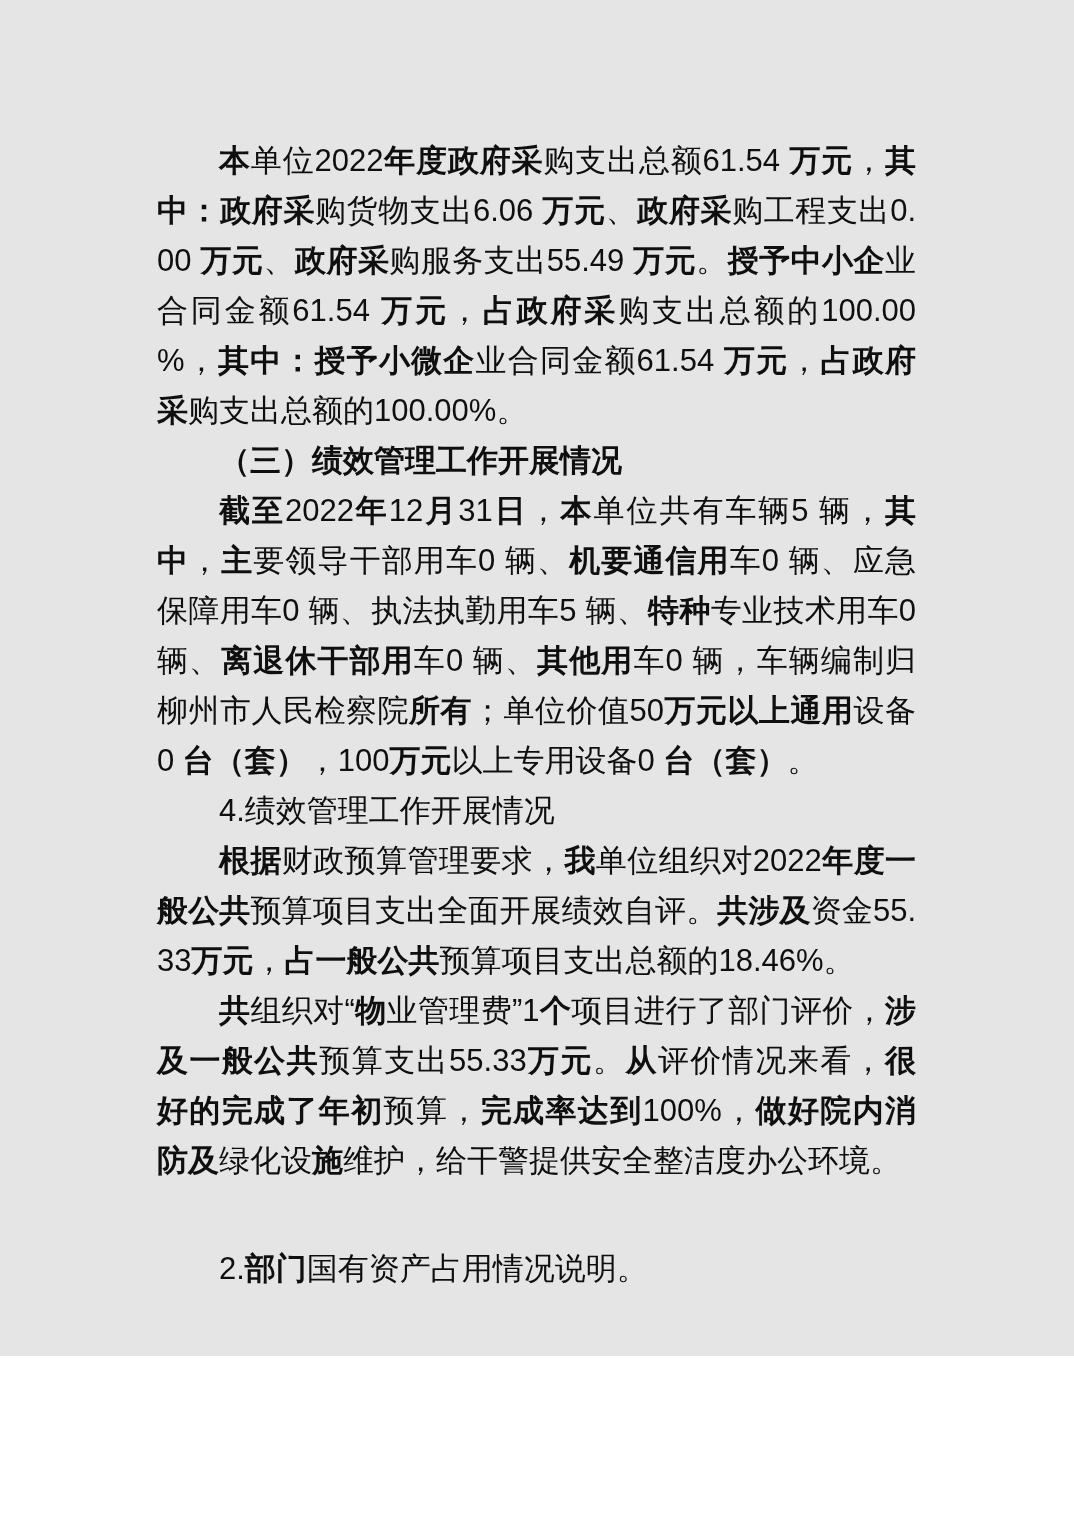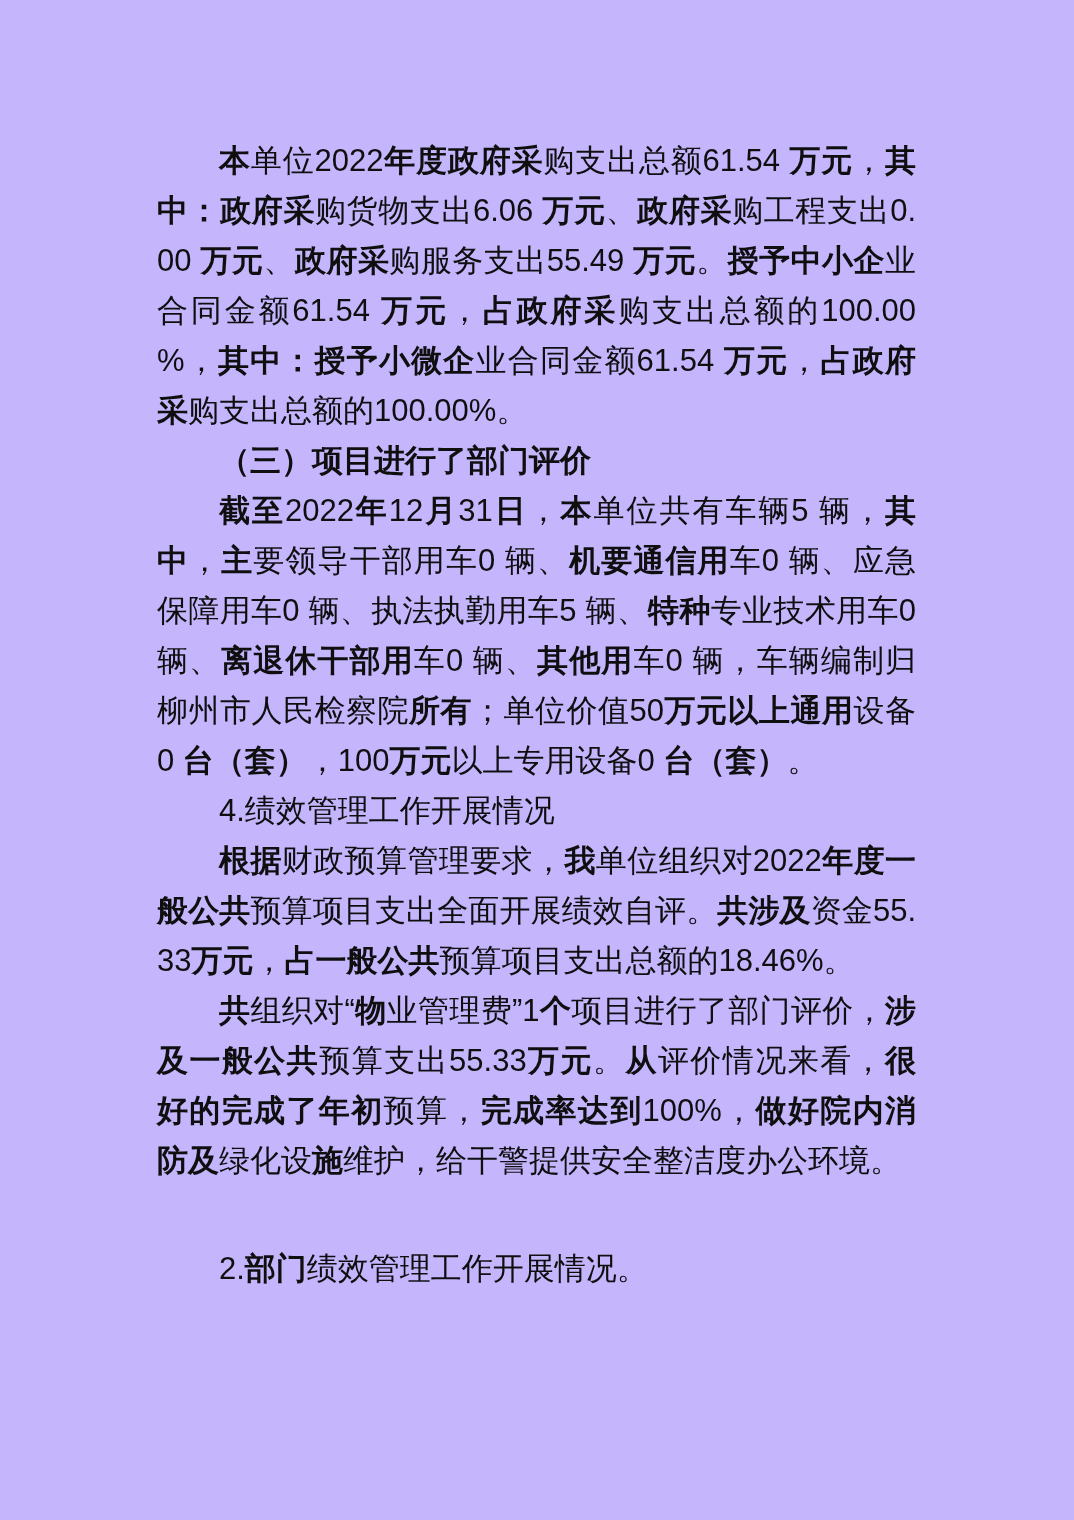--- a/index.html
+++ b/index.html
@@ -11,24 +11,24 @@
     width: 1074px;
     height: 1520px;
     position: relative;
     font-family: "Liberation Sans", sans-serif;
   }
   .doc-page {
     position: absolute;
     left: 0;
     top: 0;
     width: 1074px;
-    height: 1520px;
+    height: 1356px;
     box-sizing: border-box;
     padding: 136px 158px 0 157px;
-    background: #c4b5fd;
+    background: #e5e5e5;
     color: #0f0f0f;
   }
   .doc-page p.para {
     margin: 0;
     font-size: 31px;
     line-height: 50px;
     text-align: justify;
     text-justify: inter-ideograph;
     text-indent: 62px;
     word-break: break-all;
@@ -42,21 +42,21 @@
   }
   .run-b { font-weight: 700; }
   .run-r { font-weight: 400; }
 </style>
 </head>
 <body>
 
 <div class="doc-page">
   <div>
       <p class="para"><span class="run-b">本</span><span class="run-r">单位2022</span><span class="run-b">年度政府采</span><span class="run-r">购支出总额61.54 </span><span class="run-b">万元</span><span class="run-r">，</span><span class="run-b">其中：政府采</span><span class="run-r">购货物支出6.06 </span><span class="run-b">万元</span><span class="run-r">、</span><span class="run-b">政府采</span><span class="run-r">购工程支出0.00 </span><span class="run-b">万元</span><span class="run-r">、</span><span class="run-b">政府采</span><span class="run-r">购服务支出55.49 </span><span class="run-b">万元</span><span class="run-r">。</span><span class="run-b">授予中小企</span><span class="run-r">业合同金额61.54 </span><span class="run-b">万元</span><span class="run-r">，</span><span class="run-b">占政府采</span><span class="run-r">购支出总额的100.00 %，</span><span class="run-b">其中：授予小微企</span><span class="run-r">业合同金额61.54 </span><span class="run-b">万元</span><span class="run-r">，</span><span class="run-b">占政府采</span><span class="run-r">购支出总额的100.00%。</span></p>
-      <p class="para heading"><span class="run-b">（三）项目进行了部门评价</span></p>
+      <p class="para heading"><span class="run-b">（三）绩效管理工作开展情况</span></p>
       <p class="para"><span class="run-b">截至</span><span class="run-r">2022</span><span class="run-b">年</span><span class="run-r">12</span><span class="run-b">月</span><span class="run-r">31</span><span class="run-b">日</span><span class="run-r">，</span><span class="run-b">本</span><span class="run-r">单位共有车辆5 辆，</span><span class="run-b">其中</span><span class="run-r">，</span><span class="run-b">主</span><span class="run-r">要领导干部用车0 辆、</span><span class="run-b">机要通信用</span><span class="run-r">车0 辆、应急保障用车0 辆、执法执勤用车5 辆、</span><span class="run-b">特种</span><span class="run-r">专业技术用车0 辆、</span><span class="run-b">离退休干部用</span><span class="run-r">车0 辆、</span><span class="run-b">其他用</span><span class="run-r">车0 辆，车辆编制归柳州市人民检察院</span><span class="run-b">所有</span><span class="run-r">；单位价值50</span><span class="run-b">万元以上通用</span><span class="run-r">设备0 </span><span class="run-b">台（套）</span><span class="run-r">，100</span><span class="run-b">万元</span><span class="run-r">以上专用设备0 </span><span class="run-b">台（套）</span><span class="run-r">。</span></p>
       <p class="para"><span class="run-r">4.绩效管理工作开展情况</span></p>
       <p class="para"><span class="run-b">根据</span><span class="run-r">财政预算管理要求，</span><span class="run-b">我</span><span class="run-r">单位组织对2022</span><span class="run-b">年度一般公共</span><span class="run-r">预算项目支出全面开展绩效自评。</span><span class="run-b">共涉及</span><span class="run-r">资金55.33</span><span class="run-b">万元</span><span class="run-r">，</span><span class="run-b">占一般公共</span><span class="run-r">预算项目支出总额的18.46%。</span></p>
       <p class="para"><span class="run-b">共</span><span class="run-r">组织对“</span><span class="run-b">物</span><span class="run-r">业管理费”1</span><span class="run-b">个</span><span class="run-r">项目进行了部门评价，</span><span class="run-b">涉及一般公共</span><span class="run-r">预算支出55.33</span><span class="run-b">万元</span><span class="run-r">。</span><span class="run-b">从</span><span class="run-r">评价情况来看，</span><span class="run-b">很好的完成了年初</span><span class="run-r">预算，</span><span class="run-b">完成率达到</span><span class="run-r">100%，</span><span class="run-b">做好院内消防及</span><span class="run-r">绿化设</span><span class="run-b">施</span><span class="run-r">维护，给干警提供安全整洁度办公环境。</span></p>
       <div class="spacer"></div>
-      <p class="para"><span class="run-r">2.</span><span class="run-b">部门</span><span class="run-r">绩效管理工作开展情况。</span></p>
+      <p class="para"><span class="run-r">2.</span><span class="run-b">部门</span><span class="run-r">国有资产占用情况说明。</span></p>
     </div>
 </div>
 
 </body></html>

